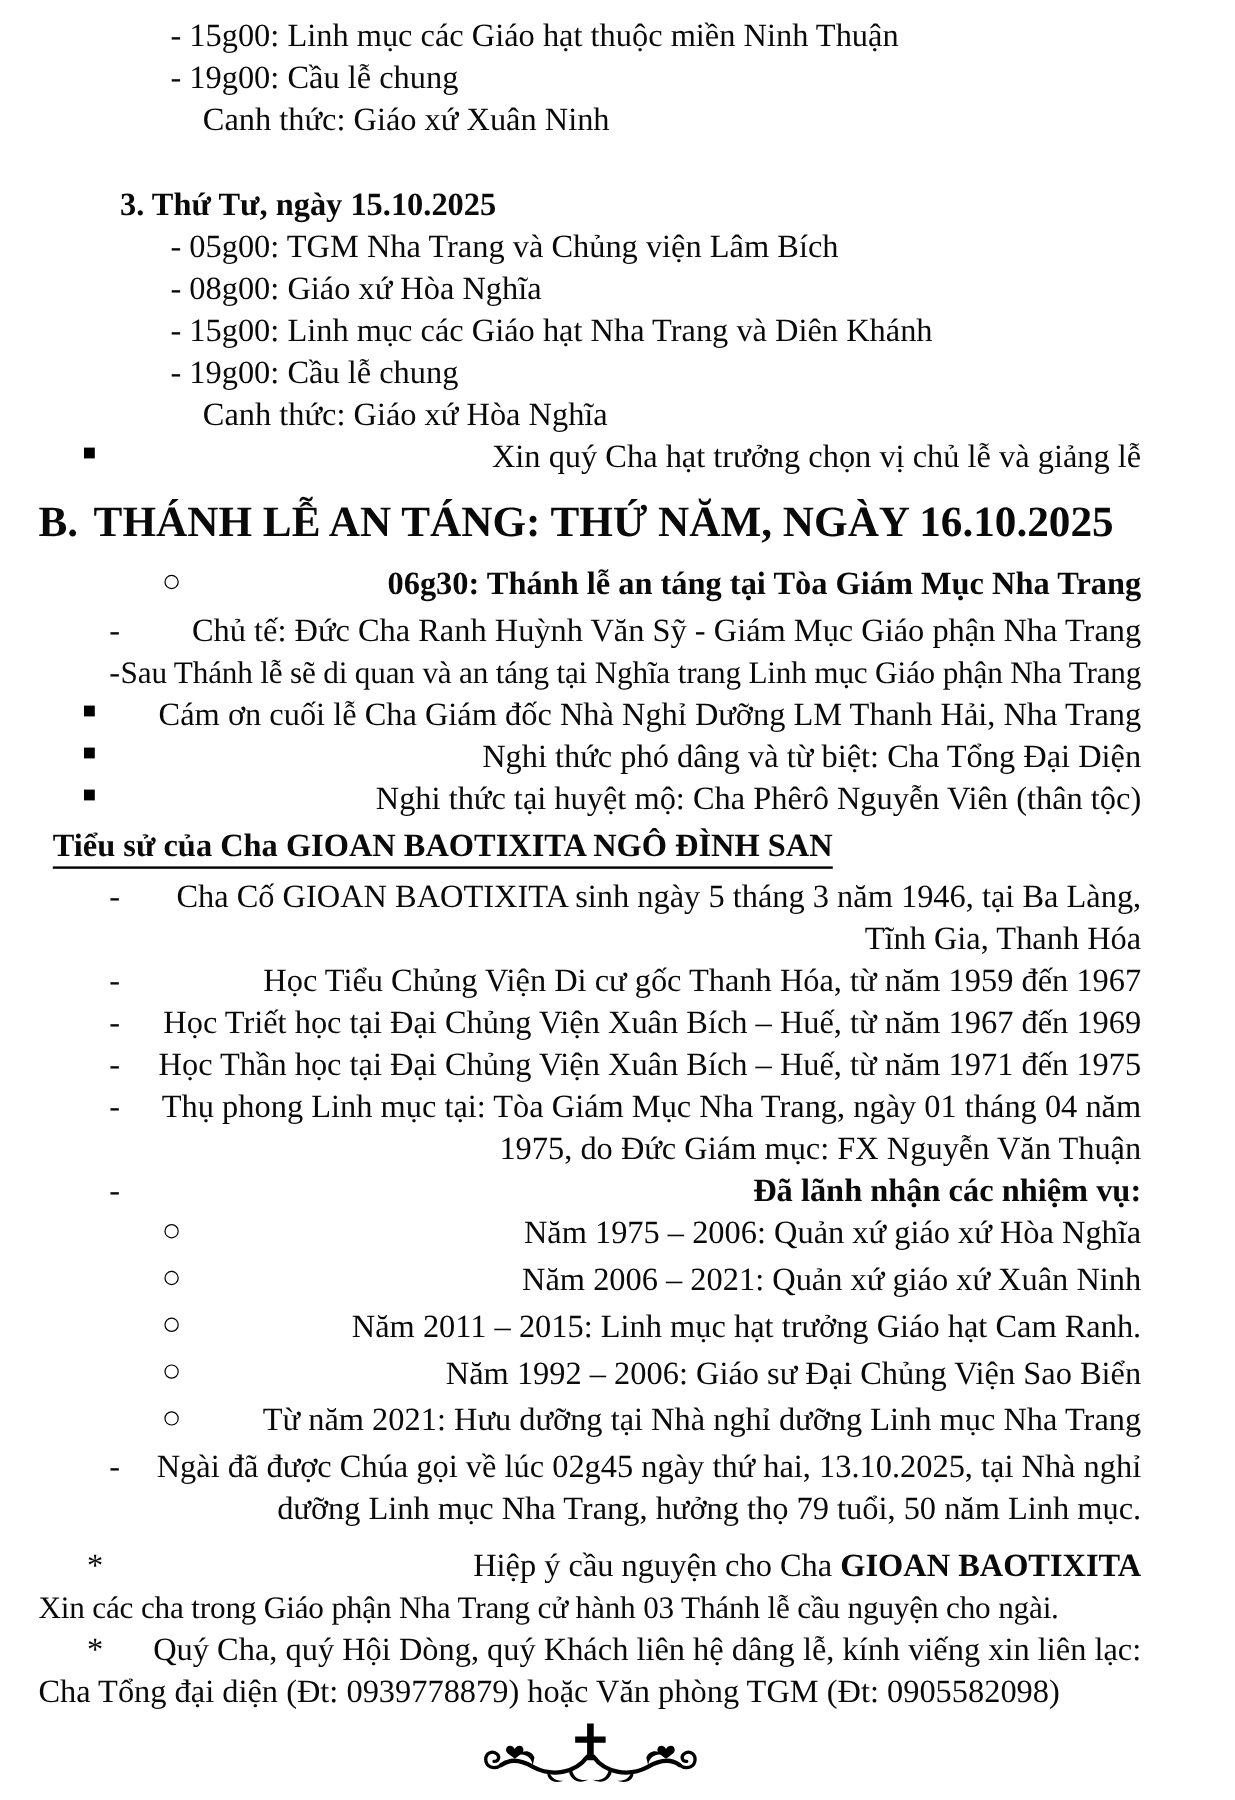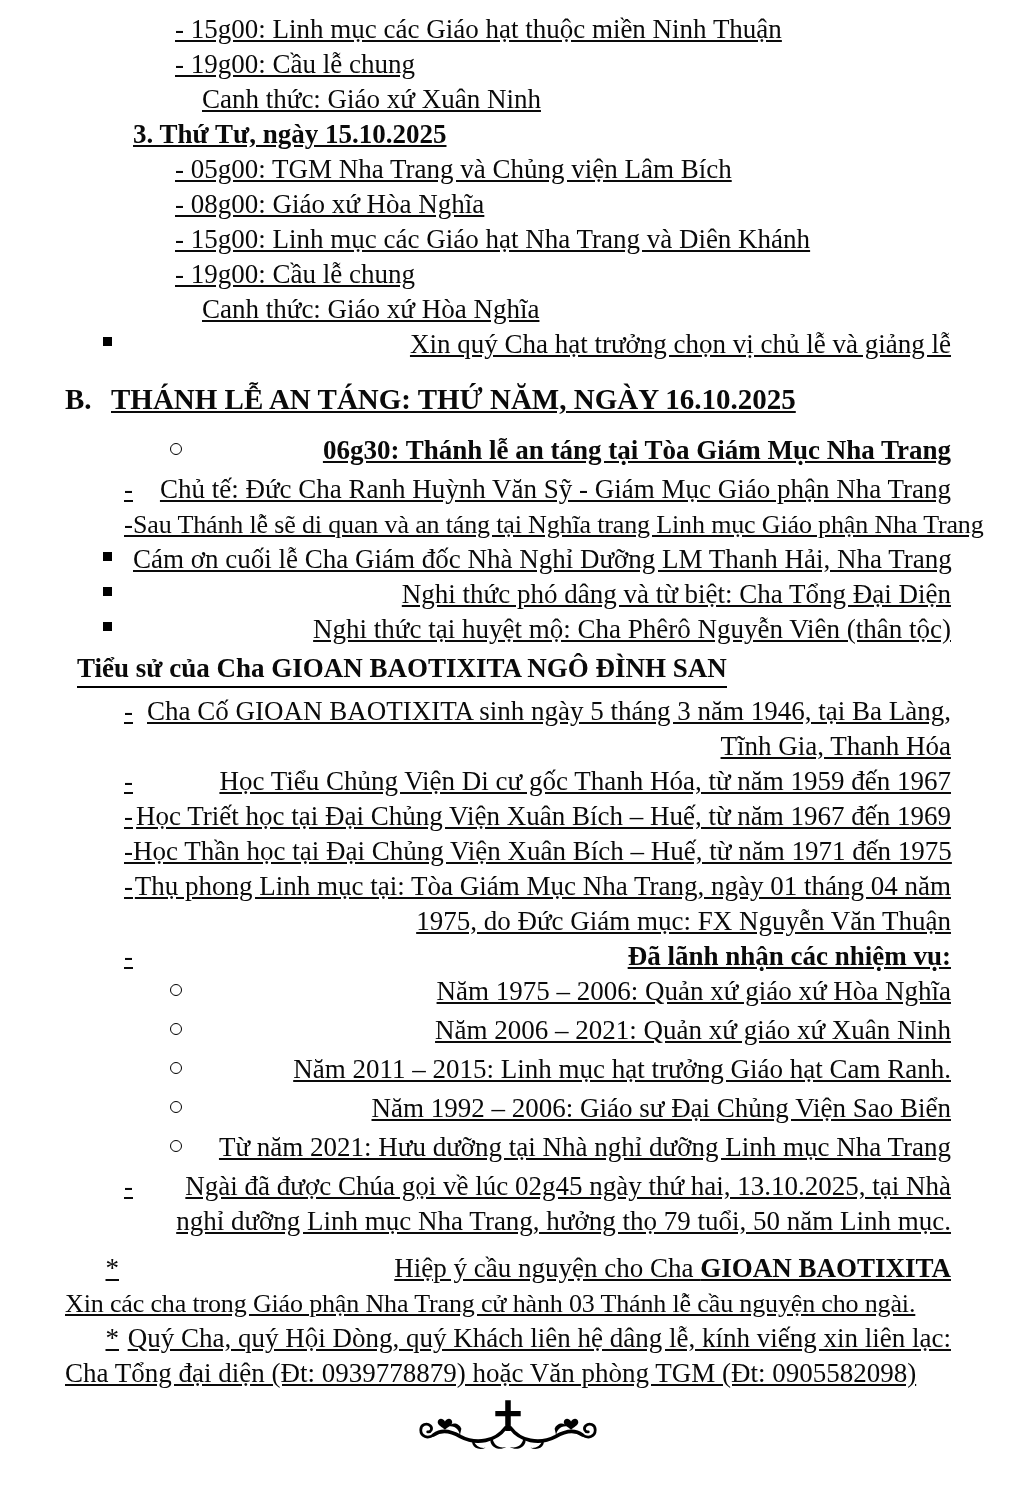--- a/index.html
+++ b/index.html
@@ -2,43 +2,43 @@
 <html><head>
 <meta charset="utf-8">
 <style>
   * { margin:0; padding:0; box-sizing:border-box; }
   html,body { background:#ffffff; }
   body {
     width:1029px; height:1500px; overflow:hidden;
     font-family:"Liberation Serif", serif;
     font-size:27px; line-height:35px; color:#0a0a0a;
   }
-  .page { width:991px; height:1500px; padding:12px 40px 0 65px; position:relative;text-decoration:underline; }
+  .page { width:991px; height:1500px; padding:12px 40px 0 32px; position:relative; }
 
   
   .t-item  { margin-left:110px; white-space:nowrap; }
   .vigil   { margin-left:137px; white-space:nowrap; }
-  .day-head{ margin-left:68px; font-weight:bold; white-space:nowrap; }
+  .day-head{ margin-left:68px; font-weight:bold; white-space:nowrap;margin-top:36px; }
 
   
   .row { display:flex; align-items:flex-start;text-align:right; }
   .mk  { flex:0 0 33px; width:33px; }
   .txt { flex:1 1 auto; min-width:0; }
 
   .flag-item { margin-left:38px; }
   .flag-item .mk { flex-basis:30px; width:30px; padding-top:10px; }
   .sqshape { display:block; width:9px; height:9px; background:#000; }
 
   .o-item { margin-left:105px; margin-bottom:4px; }
   .o-item .mk { flex-basis:31px; width:31px; padding-top:10px; }
   .cishape { display:block; width:12px; height:12px; border:1.7px solid #000; border-radius:50%; background:#fff; }
 
   .d-item { margin-left:35px; }
 
-  .sec-head { margin-top:20px; margin-bottom:16px; font-weight:bold; font-size:29px; white-space:nowrap; }
+  .sec-head { margin-top:20px; margin-bottom:16px; font-weight:bold; font-size:36px; white-space:nowrap; }
   .sec-label { display:inline-block; width:46px; }
 
   .bio-head { margin-top:4px; margin-bottom:6px; }
   .bio-head span {
     font-weight:bold; display:inline-block;
     border-bottom:2.6px solid #000; padding-bottom:0px;margin-left:12px;
   }
 
   .bold { font-weight:bold; }
   .nw   { white-space:nowrap; }

